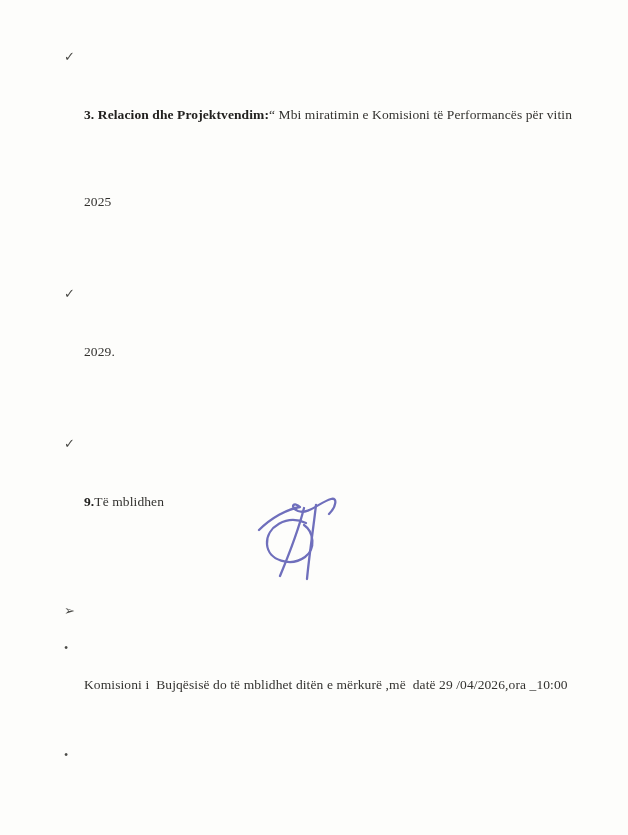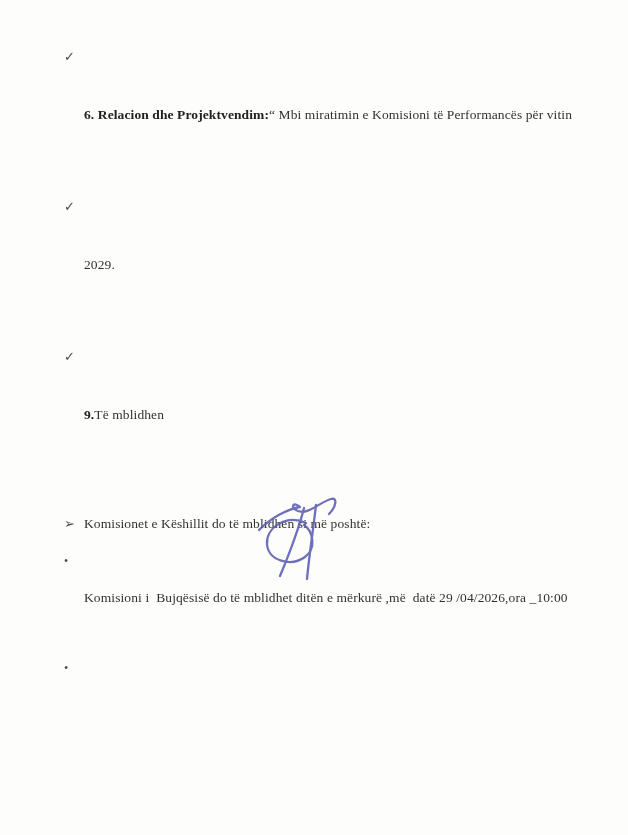--- a/index.html
+++ b/index.html
@@ -51,41 +51,41 @@
 <body>
 
 <div class="page">
   <div class="content">
 
     <div class="list-area">
 
       <div class="check-item">
         <span class="marker">✓</span>
         <div class="itext">
-          <div><span class="b">6. Relacion dhe Projektvendim:</span><span>“ Mbi miratimin e Komisioni të Performancës për vitin</span></div>
+          <div><span class="b">3. Relacion dhe Projektvendim:</span><span>“ Mbi miratimin e Komisioni të Performancës për vitin</span></div>
+          <div>2025</div>
         </div>
       </div>
 
       <div class="check-item">
         <span class="marker">✓</span>
         <div class="itext">
           <div>2029.</div>
         </div>
       </div>
 
       <div class="check-item">
         <span class="marker">✓</span>
         <div class="itext">
           <div><span class="b">9.</span><span>Të mblidhen</span></div>
         </div>
       </div>
 
       <div class="arrow-item">
         <span class="marker">➢</span>
-        <div class="itext">Komisionet e Këshillit do të mblidhen si më poshtë:</div>
       </div>
 
       <div class="bullet-item">
         <span class="marker">•</span>
         <div class="itext">
           <div>Komisioni i  Bujqësisë do të mblidhet ditën e mërkurë ,më  datë 29 /04/2026,ora _10:00</div>
         </div>
       </div>
 
       <div class="bullet-item">

